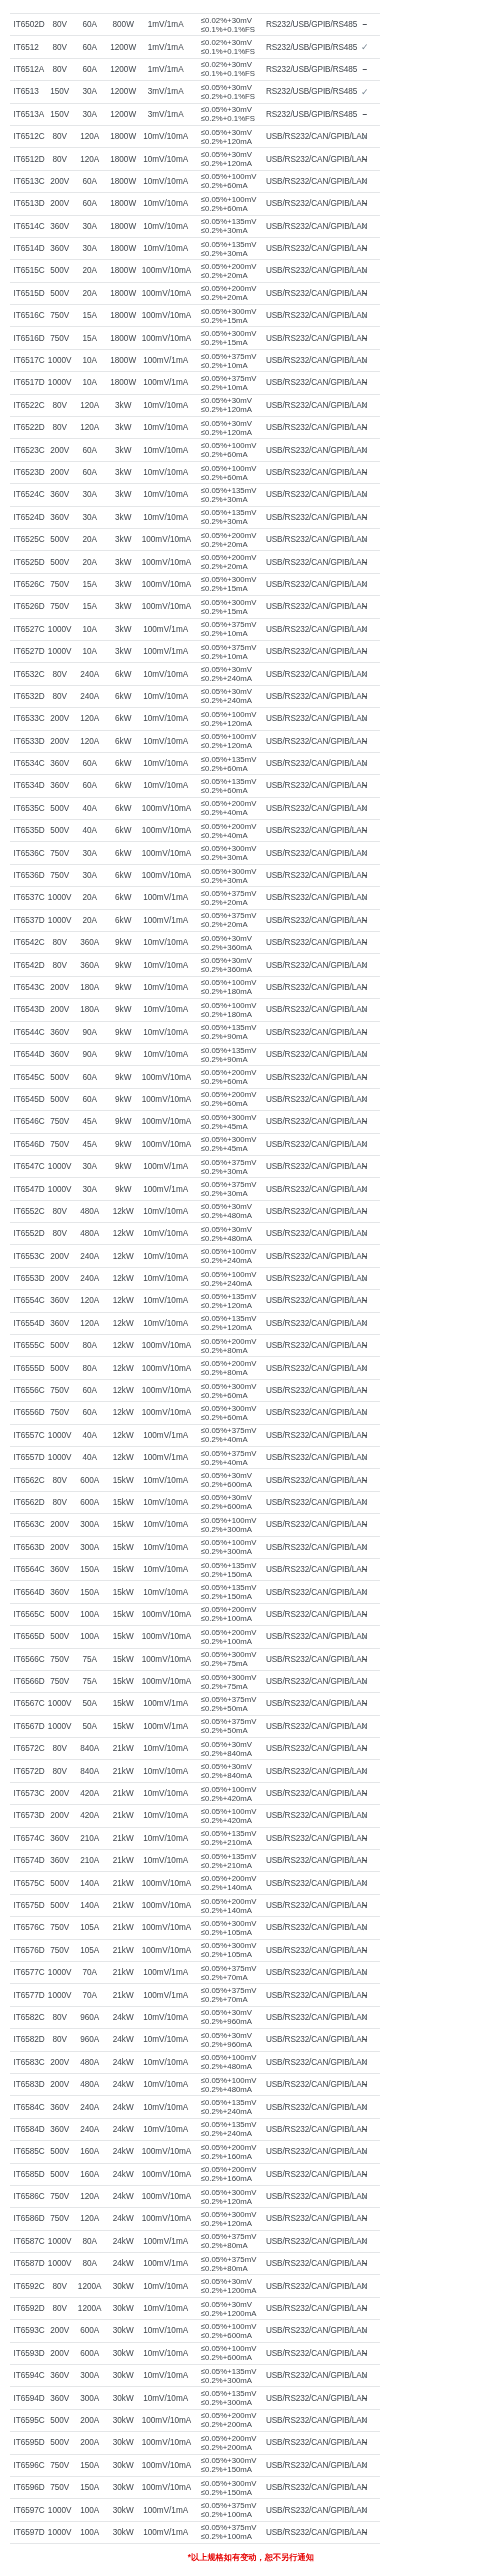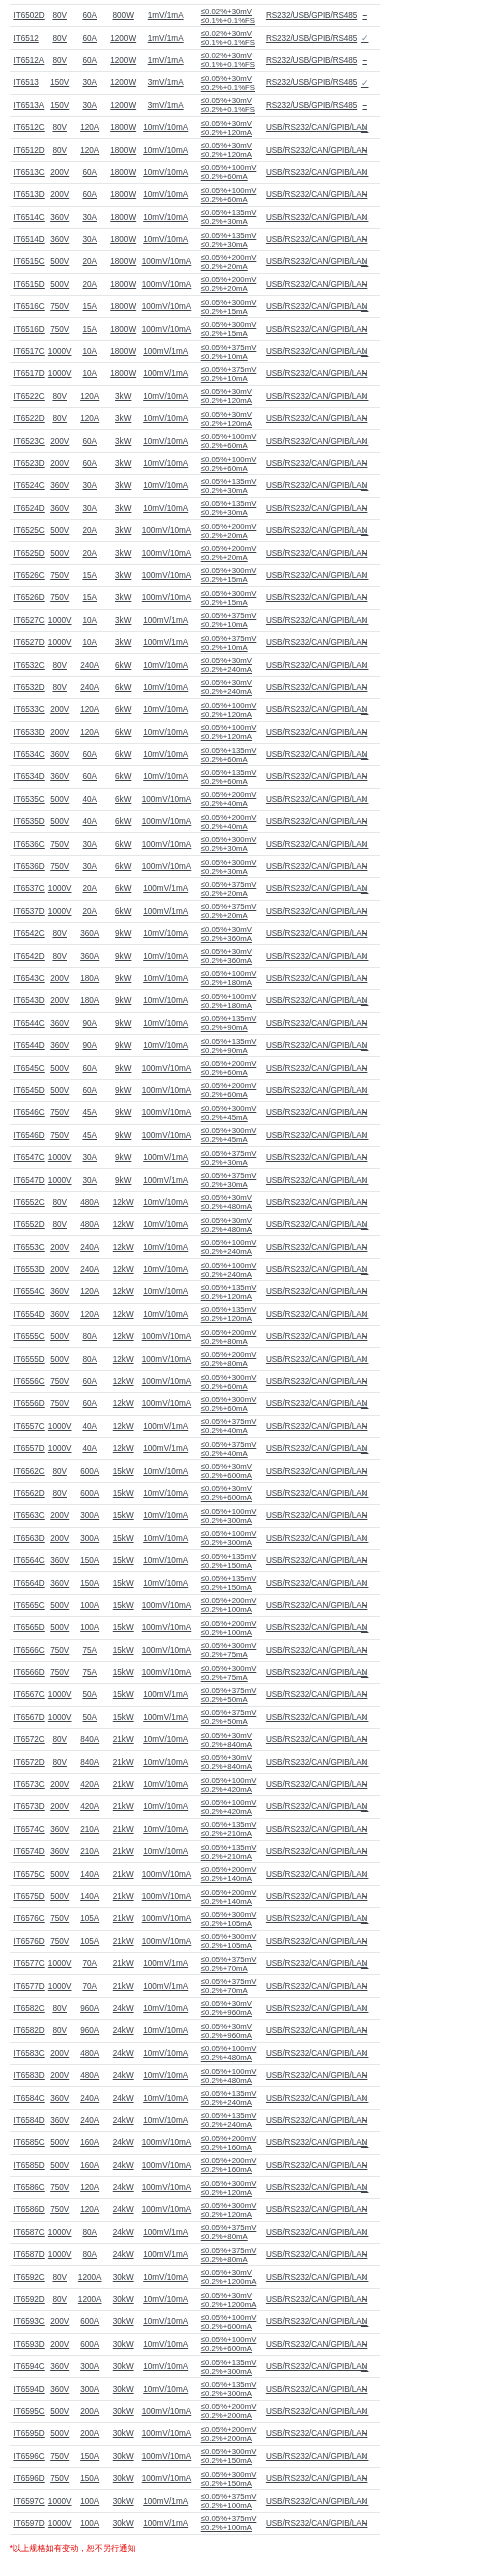--- a/index.html
+++ b/index.html
@@ -10,24 +10,23 @@
   body {
     width: 492px;
     height: 2576px;
     overflow: hidden;
     font-family: "Liberation Sans", "DejaVu Sans", sans-serif;
     color: #3f454c;
     -webkit-font-smoothing: antialiased;
   }
   .spec-table {
     margin-left: 9.7px;
-    margin-top: 4px;
+    margin-top: 13px;
     width: 370px;
     border-top: 0.7px solid #e4e6e8;
-    text-decoration: underline;
   }
   .row {
     display: grid;
     grid-template-columns: 35px 30px 30px 37px 48px 71px 89px 30px;
     height: 22.4px;
     box-sizing: border-box;
     align-items: center;
     border-bottom: 0.7px solid #e4e6e8;
     font-size: 8.2px;
   }
@@ -47,22 +46,23 @@
     font-size: 9px;
   }
   .flag-dash {
     color: #3f454c;
     font-size: 8.2px;
     font-weight: bold;
   }
   .footnote {
     margin: 8.2px 0 0 9.7px;
     font-size: 8.2px;
-    font-weight: normal;
+    font-weight: bold;
     color: #e60000;
+    text-align: center;
   }
 </style>
 </head>
 <body>
 
 <div class="spec-table">
   <div class="row">
     <span class="cell c-model">IT6502D</span>
     <span class="cell c-center">80V</span>
     <span class="cell c-center">60A</span>

